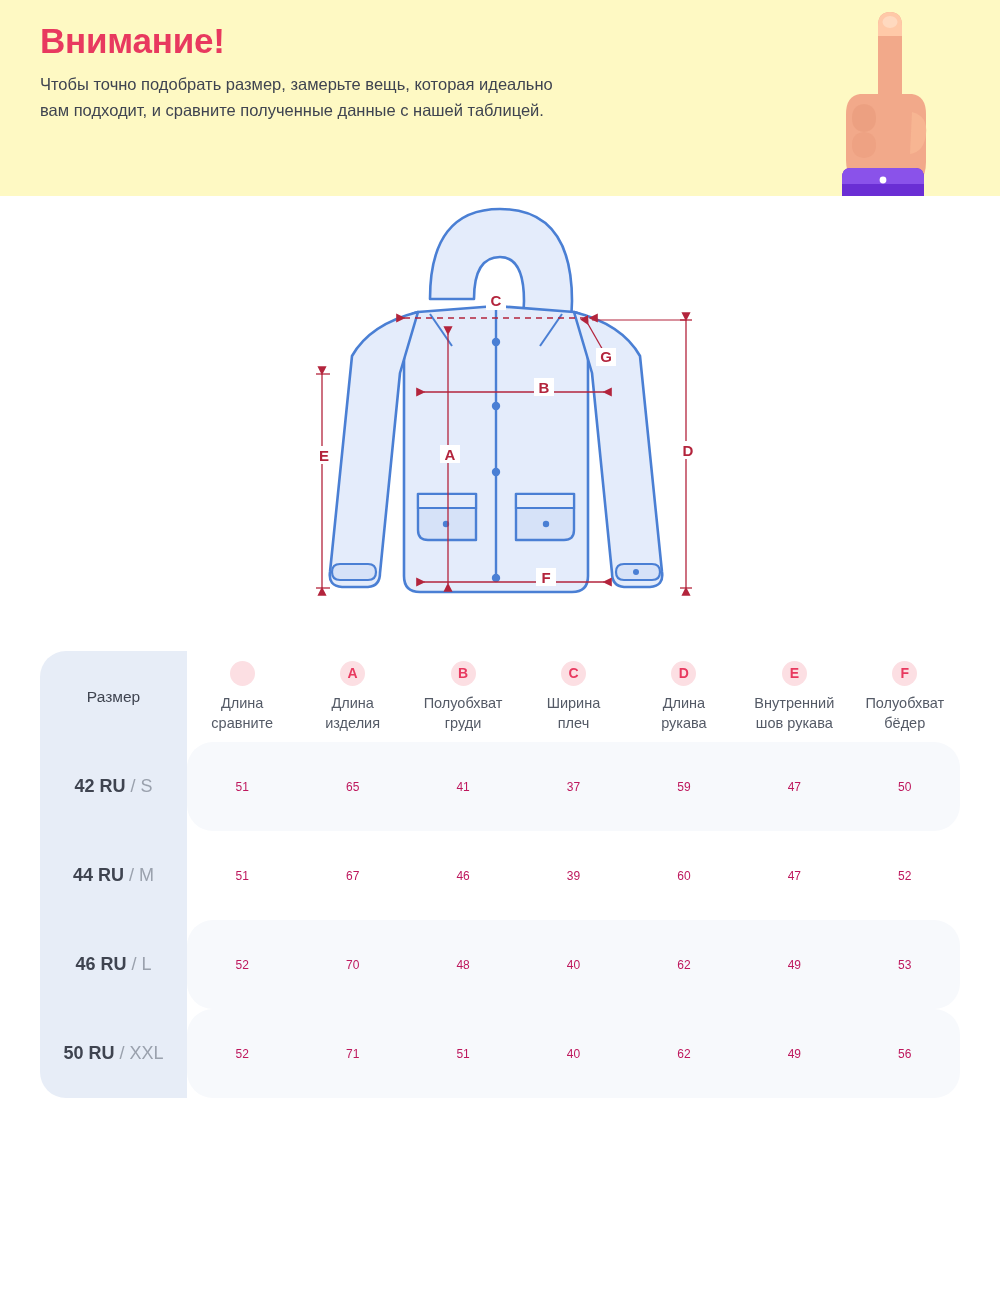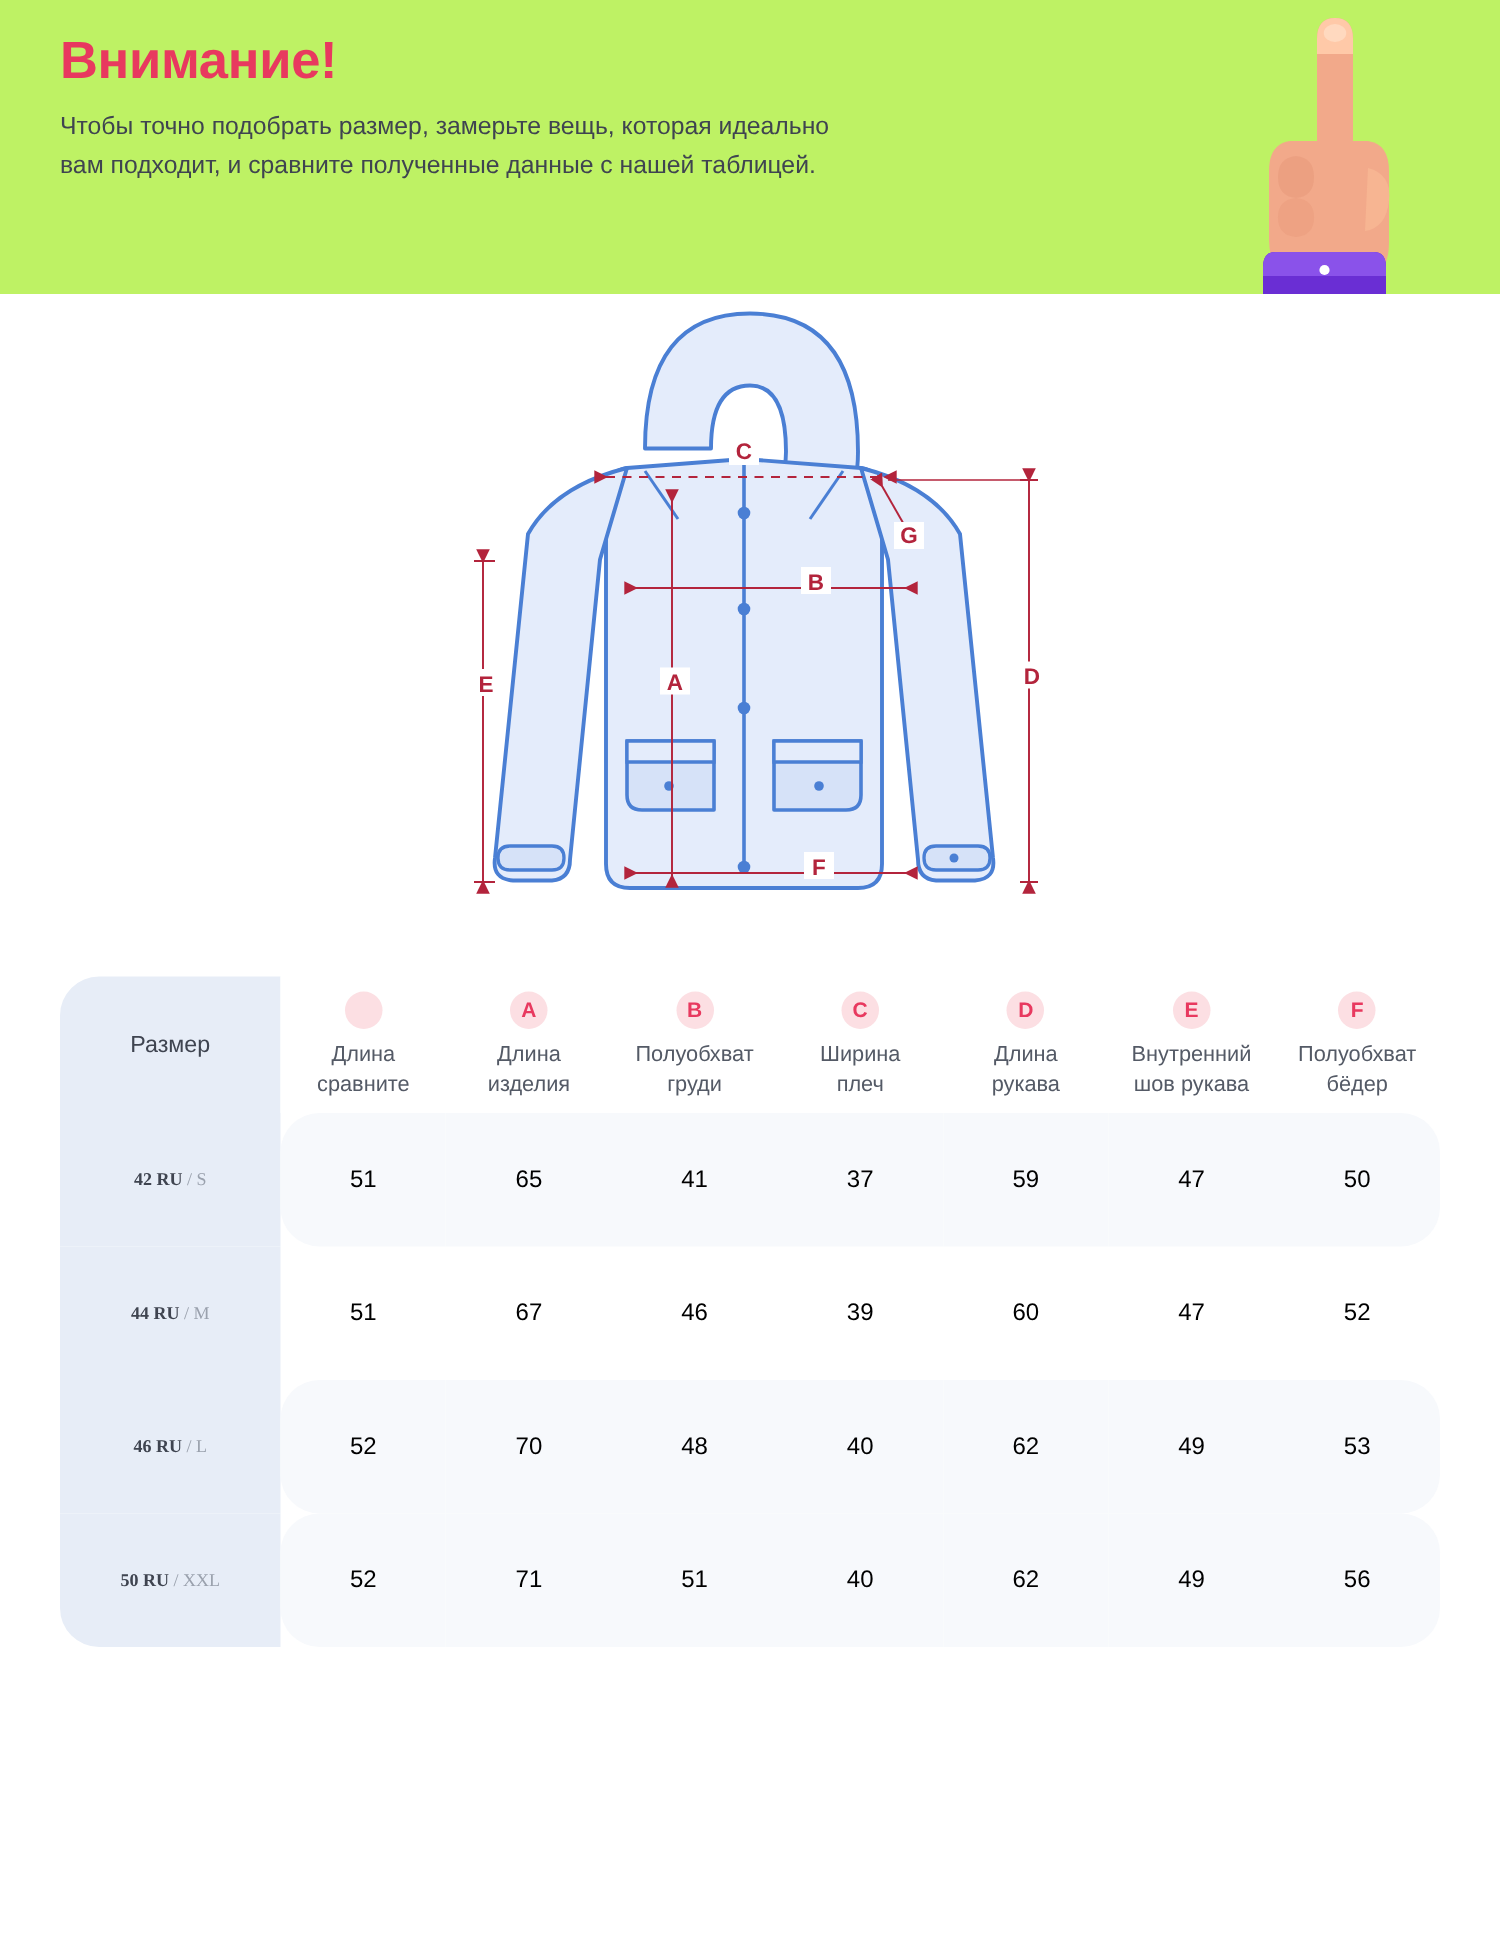--- a/index.html
+++ b/index.html
@@ -13,21 +13,21 @@
     font-family: "Liberation Sans", sans-serif;
     color: #3b4252;
     overflow: hidden;
   }
 
   
   .notice {
     position: relative;
     width: 1000px;
     height: 196px;
-    background: #bef264;
+    background: #fef9c3;
     box-sizing: border-box;
     padding: 22px 40px 0 40px;
   }
   .notice-title {
     font-size: 35px;
     font-weight: bold;
     color: #e8395f;
     letter-spacing: -0.2px;
     margin: 0 0 10px 0;
     line-height: 1.1;
@@ -102,29 +102,28 @@
     font-size: 14px;
     line-height: 25px;
     margin: 0 auto 8px auto;
     text-align: center;
   }
   .col-badge.blank { color: transparent; }
   .col-label { display: block; }
 
   tr.row td {
     height: 87px;
-    font-size: 16px;
-    color: #000000;
+    font-size: 12px;
+    color: #be185d;
   }
   tr.row .size-cell {
     background: #e7edf7;
-    font-size: 12px;
+    font-size: 18px;
     color: #3f4450;
     font-weight: bold;
-    font-family: Liberation Serif, serif;
   }
   tr.row .size-cell .intl {
     font-weight: normal;
     color: #9aa1ad;
   }
   tr.row.alt td { background: #f7f9fc; }
   tr.row.alt td:first-child { background: #e7edf7; }
   tr.row.alt td:nth-child(2) { border-top-left-radius: 26px; border-bottom-left-radius: 26px; }
   tr.row.alt td:last-child { border-top-right-radius: 26px; border-bottom-right-radius: 26px; }
   tr.row:last-child .size-cell { border-bottom-left-radius: 26px; }

